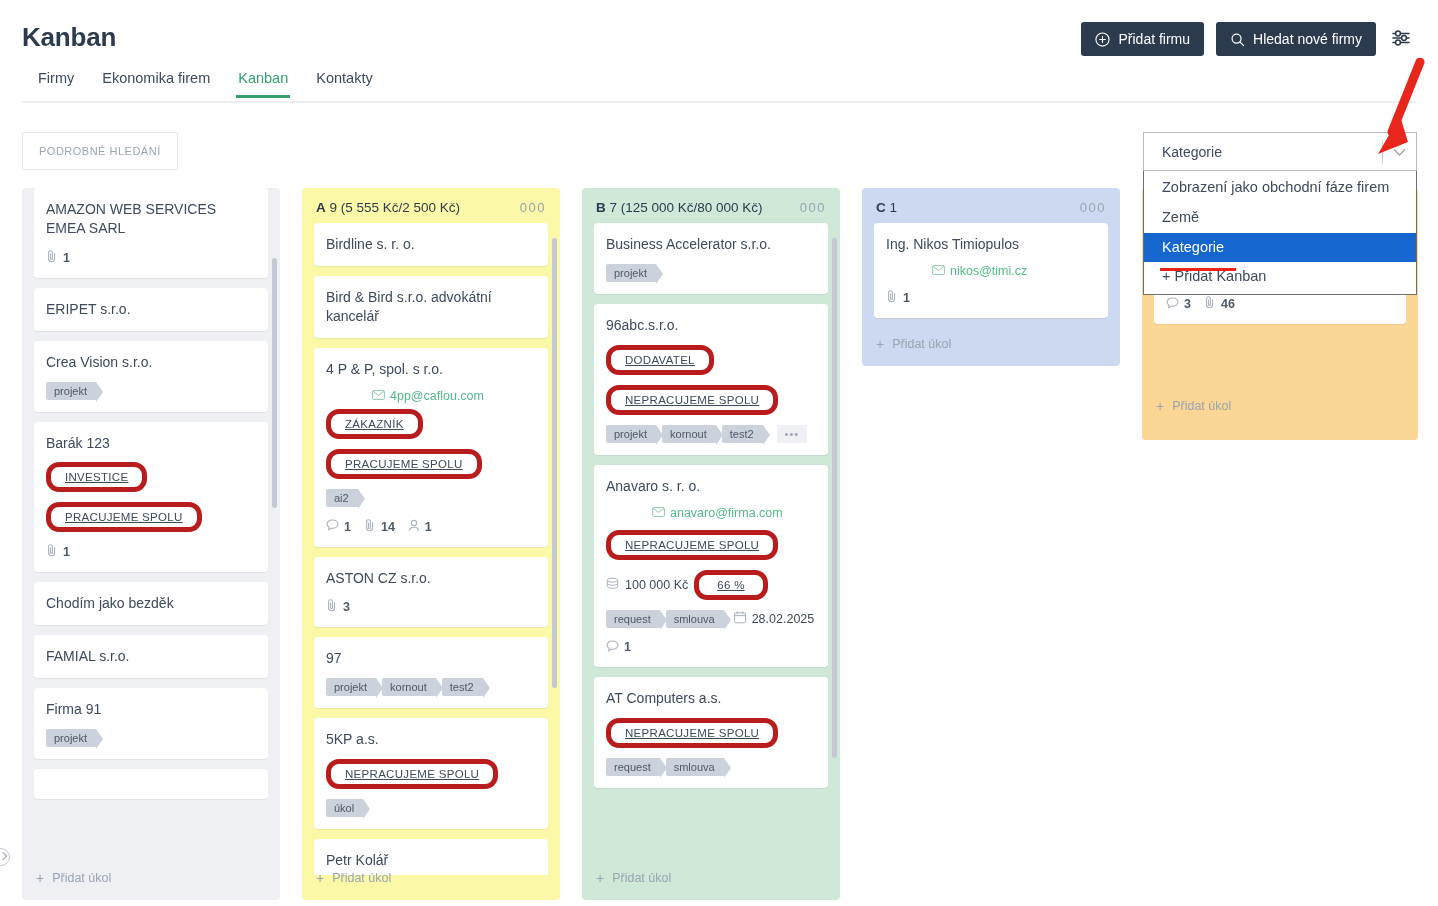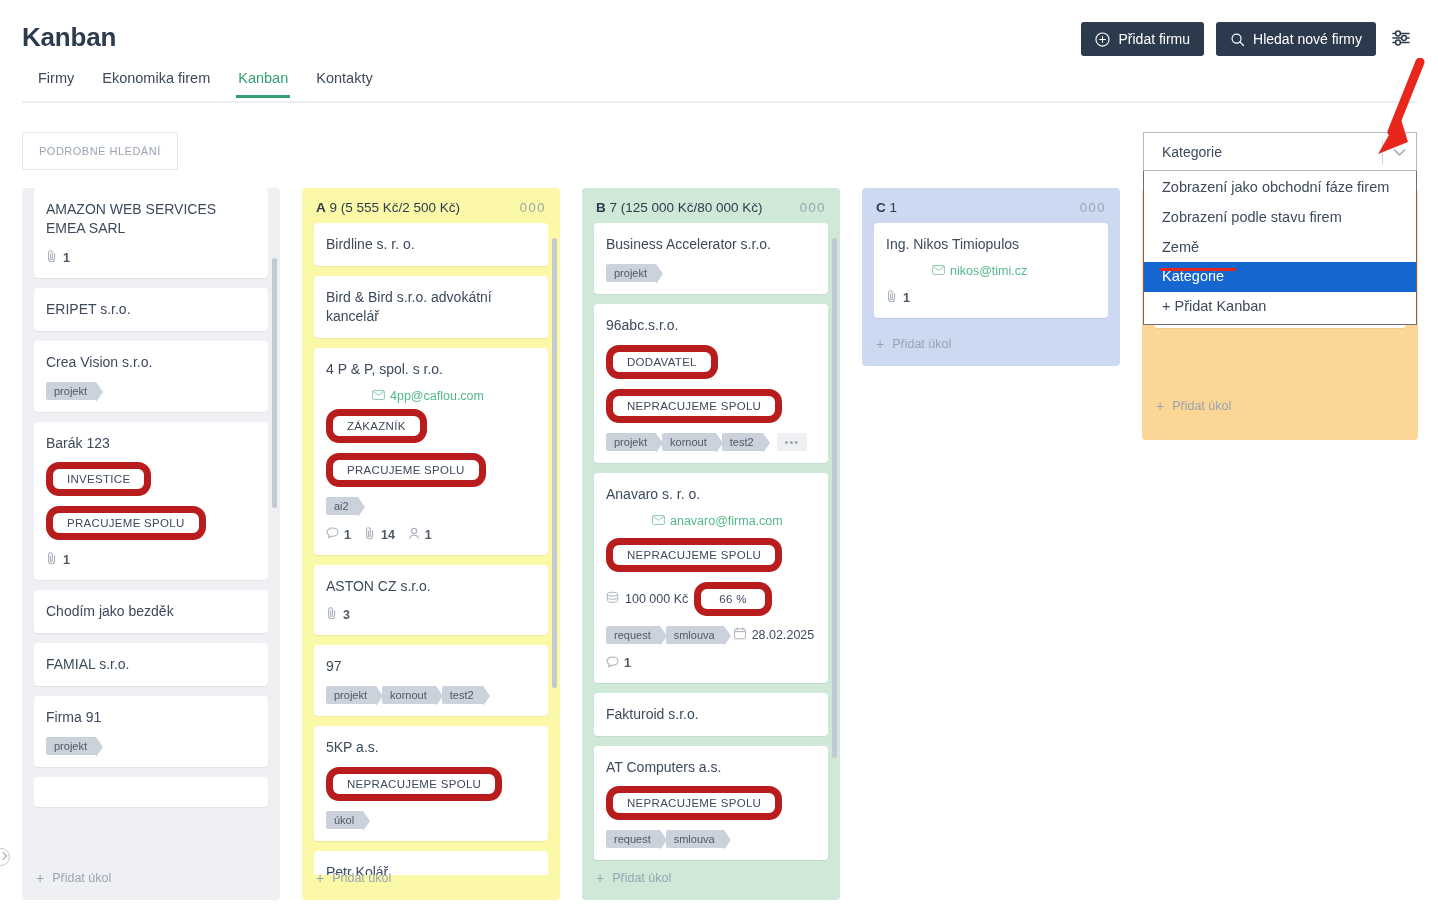--- a/index.html
+++ b/index.html
@@ -101,23 +101,23 @@
   .card-title { font-size: 14px; color: #3d4a5c; line-height: 1.35; }
   .card .row {
     display: flex; align-items: center; flex-wrap: wrap;
     gap: 6px; margin-top: 10px;
   }
   .email {
     color: #53b98a; font-size: 12.5px; display: inline-flex;
     align-items: center; gap: 5px; padding-left: 46px;
   }
   .pill {
-    border: 7px solid #b91c1c; border-radius: 13px;
+    border: 5px solid #b91c1c; border-radius: 13px;
     padding: 4px 14px; font-size: 11.5px; color: #3d4a5c;
-    letter-spacing: .3px; display: inline-block; white-space: nowrap;
+    letter-spacing: .3px; display: inline-block; white-space: nowrap; text-decoration: underline;
   }
   .tag {
     background: #cbd2dc; color: #4e5967; font-size: 11px;
     padding: 3px 9px 3px 8px; display: inline-block;
     position: relative; border-radius: 2px 0 0 2px;
   }
   .tag::after {
     content: ""; position: absolute; right: -7px; top: 0;
     border-left: 7px solid #cbd2dc;
     border-top: 10px solid transparent;
@@ -463,23 +463,20 @@
               </span>
             </div>
             <div class="meta-row">
               <span class="grp">
                 <span><svg width="13" height="12" viewBox="0 0 13 12">
                     <path d="M6.5 1C3.2 1 1 2.9 1 5.1c0 1.3.8 2.5 2.1 3.2L2.7 10.7l2.7-1.5c.4.1.8.1 1.1.1 3.3 0 5.5-1.9 5.5-4.2S9.8 1 6.5 1z" fill="none" stroke="#aab2bd" stroke-width="1.1"></path>
                   </svg></span>
                 <span class="num">1</span>
               </span>
             </div>
-          </div>
-          <div class="card">
-            <div class="card-title">Fakturoid s.r.o.</div>
           </div>
           <div class="card">
             <div class="card-title">AT Computers a.s.</div>
             <div class="row">
               <span class="pill">NEPRACUJEME SPOLU</span>
             </div>
             <div class="row">
               <span class="tag">request</span>
               <span class="tag">smlouva</span>
             </div>
@@ -566,21 +563,20 @@
         <span class="select-divider"></span>
         <span class="select-caret">
           <svg width="13" height="9" viewBox="0 0 13 9">
               <path d="M1 1.5L6.5 7 12 1.5" fill="none" stroke="#9aa4b1" stroke-width="1.4"></path>
             </svg>
         </span>
       </span>
     </div>
     <div class="select-menu" id="menu-host">
         <div class="opt">Zobrazení jako obchodní fáze firem</div>
-        <div class="opt">Zobrazení podle stavu firem</div>
         <div class="opt">Země</div>
         <div class="opt selected">Kategorie</div>
         <div class="opt add">+ Přidat Kanban</div>
       </div>
   </div>
 
   <div class="red-arrow">
     <svg width="60" height="100" viewBox="0 0 60 100">
       <path d="M50 4 L22 74" stroke="#e8261c" stroke-width="9" stroke-linecap="round"></path>
       <path d="M8 96 L30 58 L38 84 Z" fill="#e8261c"></path>

